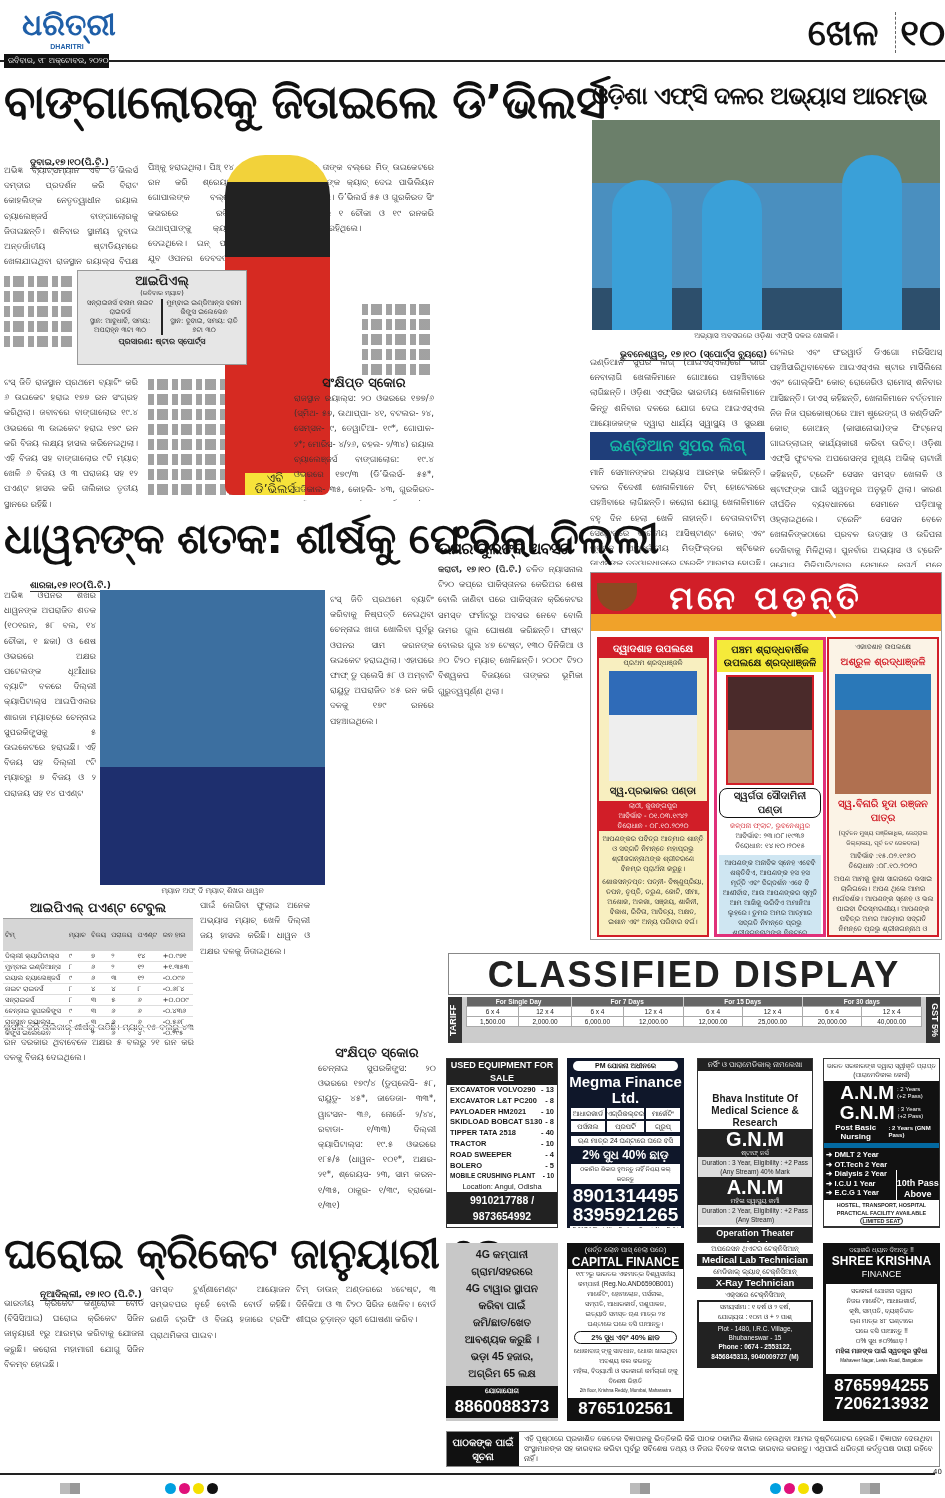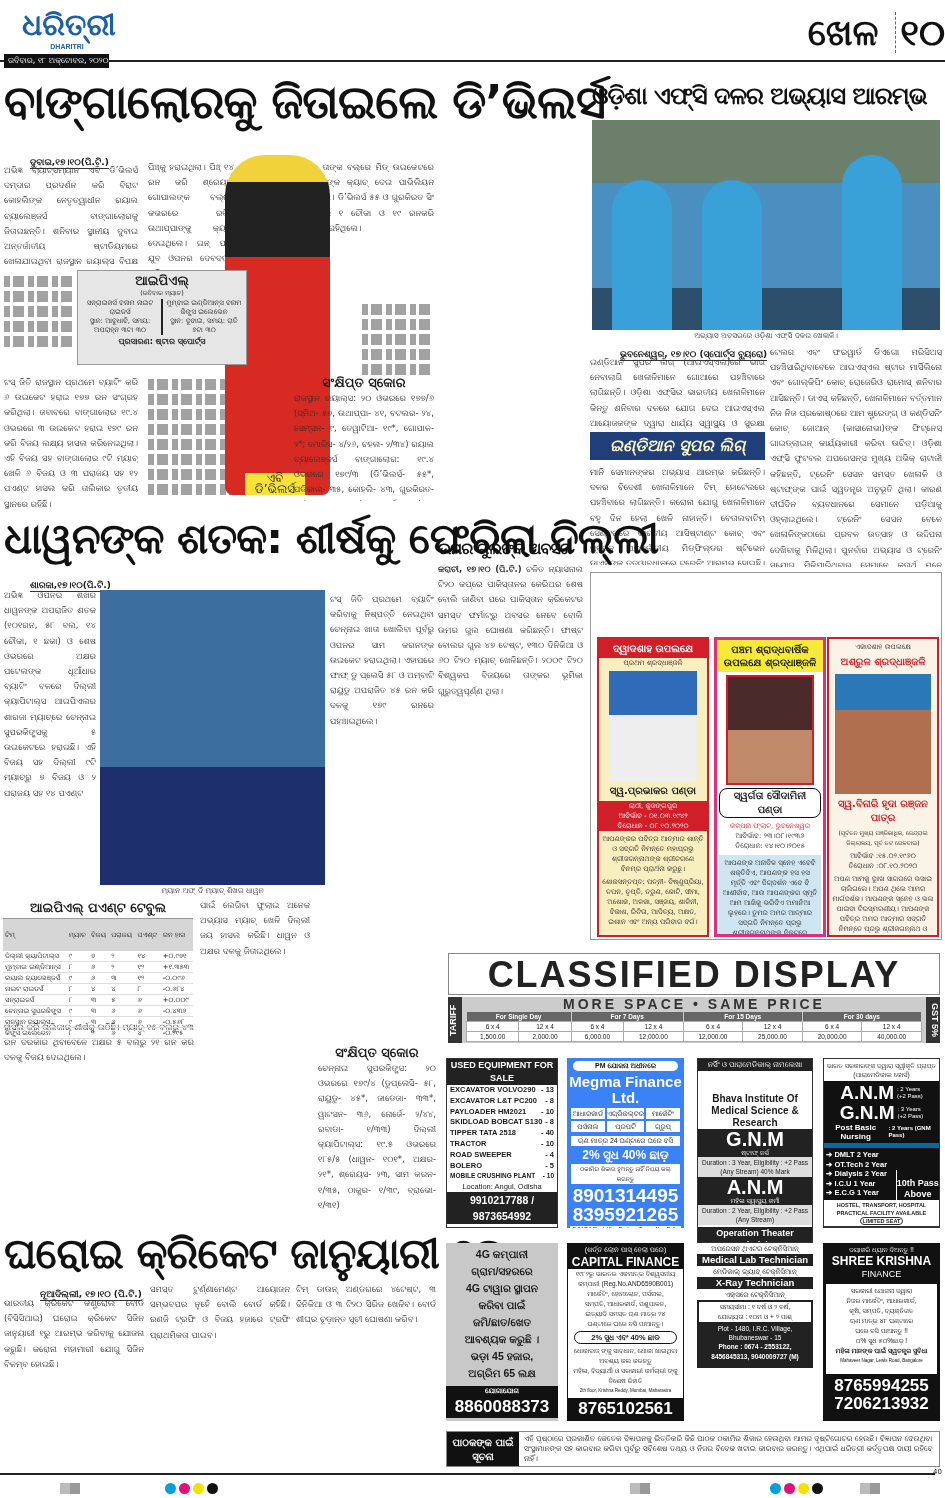--- a/index.html
+++ b/index.html
@@ -26,21 +26,21 @@
   .photo-fc .player { position: absolute; bottom: 0; width: 60px; height: 150px; background: #3aa0d8; border-radius: 30px 30px 0 0; }
   .photo-dhawan { left: 100px; top: 590px; width: 225px; height: 295px; background: linear-gradient(180deg, #3c6fa0 0 60%, #1e2f6e 60%); }
   .caption { font-size: 7.5px; color: #333; text-align: center; }
   .ipl-box { left: 77px; top: 270px; width: 170px; height: 95px; background: #e6e6e6; border: 1px solid #999; font-size: 7px; }
   .ipl-box .t { text-align: center; font-size: 13px; font-weight: bold; padding-top: 2px; }
   .ipl-box .s { text-align: center; font-size: 6.5px; }
   .ipl-box .cols { display: flex; padding: 2px 4px; }
   .ipl-box .cols div { flex: 1; text-align: center; line-height: 9px; }
   .ipl-box .cols .sep { flex: 0 0 2px; background: #222; margin: 0 3px; }
   .ipl-box .b { text-align: center; font-weight: bold; font-size: 8px; }
-  .isl-banner { left: 590px; top: 432px; width: 175px; height: 28px; background: #1f3e7a; color: #fef9c3; font-size: 16px; font-weight: bold; text-align: center; line-height: 28px; font-style: italic; }
+  .isl-banner { left: 590px; top: 432px; width: 175px; height: 28px; background: #1f3e7a; color: #14b8a6; font-size: 16px; font-weight: bold; text-align: center; line-height: 28px; }
   .scorecard-title { font-size: 13px; font-weight: bold; text-align: center; }
   .table-box { left: 3px; top: 898px; width: 190px; height: 120px; }
   .table-box .ttl { font-size: 13px; font-weight: bold; text-align: center; border-bottom: 1px solid #999; line-height: 20px; }
   .table-box table { width: 100%; font-size: 6.8px; border-collapse: collapse; }
   .table-box th { background: #d6d6d6; text-align: left; padding: 12px 2px; font-weight: normal; }
   .table-box td { padding: 1px 2px; border-bottom: 1px solid #ddd; }
   .mane { left: 590px; top: 572px; width: 352px; height: 368px; border: 1px solid #999; }
   .mane-banner { height: 58px; background: linear-gradient(180deg, #d11e28 0 70%, #f0a22a 70%); color: #fff; font-size: 32px; font-weight: bold; text-align: center; line-height: 50px; letter-spacing: 4px; position: relative; }
   .mane-banner .lamp { position: absolute; left: 6px; top: 10px; width: 40px; height: 28px; background: #8a4a22; border-radius: 0 0 20px 20px; }
   .obit { position: absolute; top: 64px; width: 112px; height: 300px; font-size: 7px; text-align: center; overflow: hidden; }
@@ -67,21 +67,21 @@
   .tariff table { width: 100%; border-collapse: collapse; font-size: 6.5px; text-align: center; }
   .tariff .grp th { background: #666; color: #fff; font-weight: bold; padding: 1px; border-right: 1px solid #ccc; }
   .tariff td { background: #fff; border: 1px solid #aaa; padding: 0; line-height: 9px; }
   .ad { position: absolute; font-family: "Liberation Sans", sans-serif; overflow: hidden; }
   .ad-equip { left: 446px; top: 1058px; width: 112px; height: 170px; border: 1px solid #333; font-size: 7.5px; }
   .ad-equip .hd { background: #222; color: #fff; font-weight: bold; font-size: 9px; text-align: center; line-height: 13px; }
   .ad-equip .row { display: flex; justify-content: space-between; font-weight: bold; padding: 0 3px; line-height: 10.8px; }
   .ad-equip .loc { text-align: center; line-height: 10px; }
   .ad-equip .ph { background: #222; color: #fff; font-weight: bold; font-size: 10.5px; text-align: center; line-height: 16px; }
   .ad-equip .em { text-align: center; font-weight: bold; border-bottom: 1px solid #333; line-height: 12px; }
-  .ad-megma { left: 567px; top: 1058px; width: 117px; height: 170px; background: #3b82f6; color: #fff; text-align: center; font-size: 7px; }
+  .ad-megma { left: 567px; top: 1058px; width: 117px; height: 170px; background: #0f172a; color: #fff; text-align: center; font-size: 7px; }
   .ad-megma .pm { background: #fff; color: #111; border-radius: 8px; margin: 3px 6px; line-height: 10px; font-weight: bold; }
   .ad-megma .nm { font-size: 15px; font-weight: bold; line-height: 16px; }
   .ad-megma .grid { display: grid; grid-template-columns: 1fr 1fr 1fr; gap: 2px; padding: 2px 4px; }
   .ad-megma .grid span { background: #fff; color: #111; font-size: 7px; line-height: 11px; }
   .ad-megma .line { background: #fff; color: #111; margin: 2px 4px; line-height: 10px; }
   .ad-megma .big { font-size: 12px; font-weight: bold; line-height: 14px; }
   .ad-megma .phone { font-size: 19px; font-weight: bold; line-height: 19px; }
   .ad-megma .addr { font-size: 5px; background: #fff; color: #111; margin: 2px 3px; }
   .ad-bhava { left: 697px; top: 1058px; width: 116px; height: 185px; border: 1px solid #333; text-align: center; font-size: 6.5px; }
   .ad-bhava .hd { background: #222; color: #fff; font-size: 7.5px; line-height: 12px; }
@@ -318,20 +318,24 @@
 
 <div class="abs headline h5">ଘରୋଇ କ୍ରିକେଟ ଜାନୁୟାରୀ ୧ରୁ</div>
 <div class="abs" style="left:40px;top:1282px;">
   <span class="dateline-story">ନୂଆଦିଲ୍ଲୀ, ୧୭।୧୦ (ପି.ଟି.)</span>
 </div>
 <div class="abs col-text" style="left:4px;top:1296px;width:140px;height:175px;">ଭାରତୀୟ କ୍ରିକେଟ କଣ୍ଟ୍ରୋଲ ବୋର୍ଡ (ବିସିସିଆଇ) ଘରୋଇ କ୍ରିକେଟ ସିଜିନ ଜାନୁୟାରୀ ୧ରୁ ଆରମ୍ଭ କରିବାକୁ ଯୋଜନା କରୁଛି। କରୋନା ମହାମାରୀ ଯୋଗୁ ସିଜିନ ବିଳମ୍ବ ହୋଇଛି।</div>
 <div class="abs col-text" style="left:150px;top:1282px;width:140px;height:190px;">ସମସ୍ତ ଟୁର୍ଣ୍ଣାମେଣ୍ଟ ଆୟୋଜନ ସମ୍ଭବପର ନୁହେଁ ବୋଲି ବୋର୍ଡ କହିଛି। ରଣଜି ଟ୍ରଫି ଓ ବିଜୟ ହଜାରେ ଟ୍ରଫି ପ୍ରାଥମିକତା ପାଇବ।</div>
 <div class="abs col-text" style="left:296px;top:1282px;width:140px;height:190px;">ଟିମ୍ ଡାଉନ୍ ଅଣ୍ଡରରେ ୪ଟେଷ୍ଟ, ୩ ଦିନିକିଆ ଓ ୩ ଟି୨୦ ସିରିଜ ଖେଳିବ। ବୋର୍ଡ ଶୀଘ୍ର ଚୂଡ଼ାନ୍ତ ସୂଚୀ ଘୋଷଣା କରିବ।</div>
 
 <div class="abs mane">
+  <div class="mane-banner">
+    <span class="lamp"></span>
+    <span>ମନେ ପଡ଼ନ୍ତି</span>
+  </div>
   <div class="obit ob1">
     <div class="hd">ଦ୍ୱାଦଶାହ ଉପଲକ୍ଷେ</div>
     <div class="ln">ପ୍ରଥମ ଶ୍ରଦ୍ଧାଞ୍ଜଳି</div>
     <div class="ph"></div>
     <div class="nm">ସ୍ୱ.ପ୍ରଭାକର ପଣ୍ଡା</div>
     <div class="ln" style="background:#d11e28;color:#fff;">
       <span>ଲାଠୀ, କୁଜଙ୍ଗପୁର</span><br><span>ଆବିର୍ଭାବ - ୦୧.୦୩.୧୯୪୨</span><br><span>ତିରୋଧାନ - ୦୮.୧୦.୨୦୨୦</span>
     </div>
     <div class="ln" style="padding-top:3px;">ଆପଣଙ୍କର ପବିତ୍ର ଆତ୍ମାର ଶାନ୍ତି ଓ ସଦ୍‌ଗତି ନିମନ୍ତେ ମହାପ୍ରଭୁ ଶ୍ରୀଜଗନ୍ନାଥଙ୍କ ଶ୍ରୀଚରଣେ ବିନମ୍ର ପ୍ରାର୍ଥନା କରୁଛୁ।</div>
     <div class="ln" style="padding-top:3px;">ଶୋକସନ୍ତପ୍ତ: ପତ୍ନୀ- ବିଷ୍ଣୁପ୍ରିୟା, ତପନ, ତୃପ୍ତି, ତରୁଣ, କୋଟି, ସୀମା, ଅଶୋକ, ଅଳକା, ସଞ୍ଜୟ, ଶାଳିନୀ, ବିକାଶ, ରିଚିତା, ଆଦିତ୍ୟ, ଅକ୍ଷତ, ଇଶାନ ଏବଂ ଅନ୍ୟ ପରିବାର ବର୍ଗ।</div>
@@ -354,21 +358,20 @@
     <div class="ln" style="padding-top:3px;"><span>ଆବିର୍ଭାବ :୧୫.୦୨.୧୯୬୦</span><br><span>ତିରୋଧାନ :୦୮.୧୦.୨୦୨୦</span></div>
     <div class="ln" style="padding-top:3px;">ଅପଣ ଆମକୁ ଦୁଃଖ ସାଗରରେ ଭସାଇ ଚାଲିଗଲେ। ଅପଣ ଥିଲେ ଆମର ମାର୍ଗଦର୍ଶକ। ଆପଣଙ୍କ ସ୍ନେହ ଓ ଭଲ ପାଇବା ଚିରସ୍ମରଣୀୟ। ଆପଣଙ୍କ ପବିତ୍ର ଅମର ଆତ୍ମାର ସଦ୍‌ଗତି ନିମନ୍ତେ ପ୍ରଭୁ ଶ୍ରୀଜଗନ୍ନାଥ ଓ ଶ୍ରୀଲିଙ୍ଗରାଜଙ୍କ ନିକଟରେ ବିନମ୍ର ପ୍ରାର୍ଥନା।</div>
 
   </div>
 </div>
 
 <div class="abs classified-title">CLASSIFIED DISPLAY</div>
 <div class="abs tariff">
   <div class="side">TARIFF</div>
   <div class="mid">
-    <div class="slogan">MORE SPACE • SAME PRICE</div>
     <table>
       <tbody>
           <tr class="grp">
         <th colspan="2">For Single Day</th>
             <th colspan="2">For 7 Days</th>
             <th colspan="2">For 15 Days</th>
             <th colspan="2">For 30 days</th>
       </tr>
       <tr>
         <td>6 x 4</td>

